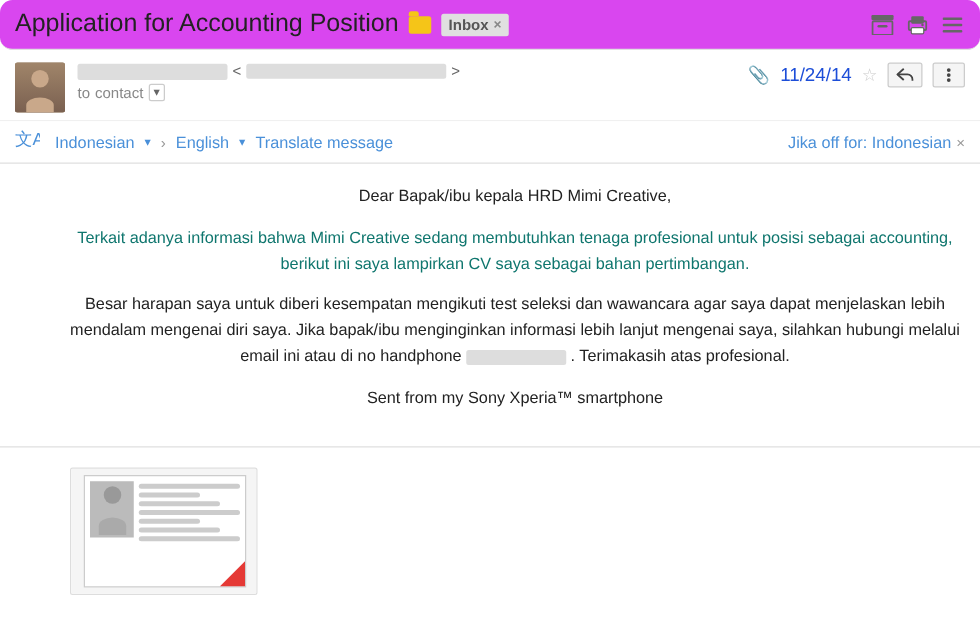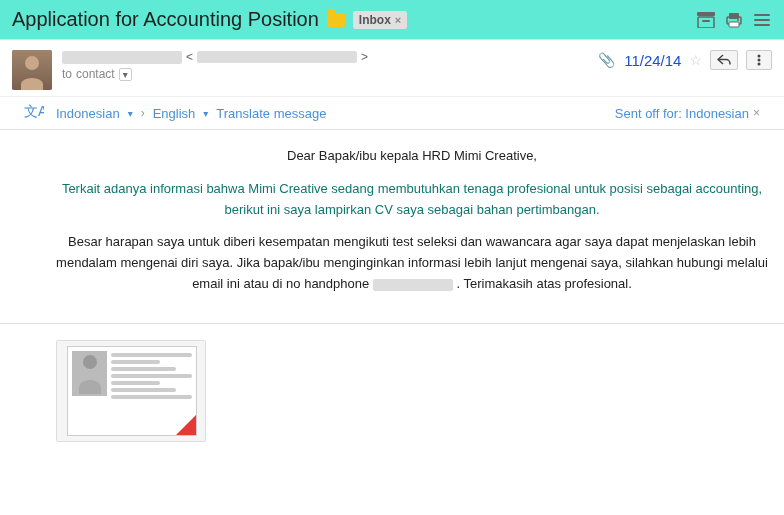--- a/index.html
+++ b/index.html
@@ -11,21 +11,22 @@
       width: 784px;
       min-height: 515px;
     }
 
     
     .email-header-bar {
       display: flex;
       align-items: center;
       padding: 8px 12px;
       border-bottom: 1px solid #e0e0e0;
-      background: #5eead4;
+      background: #d946ef;
+      border-radius: 10px;
     }
     .email-title {
       font-size: 20px;
       font-weight: normal;
       color: #222;
       margin-right: 8px;
     }
     .folder-icon {
       display: inline-block;
       width: 18px;
@@ -199,21 +200,21 @@
       cursor: pointer;
       font-size: 12px;
       color: #444;
       background: #f5f5f5;
     }
 
     
     .translate-bar {
       display: flex;
       align-items: center;
-      padding: 6px 24px;
+      padding: 6px 12px;
       border-bottom: 1px solid #e0e0e0;
       background: #fff;
       gap: 8px;
     }
     .translate-icon {
       font-size: 16px;
       color: #4a90d9;
       margin-right: 4px;
     }
     .lang-btn {
@@ -462,36 +463,39 @@
     <span>Indonesian</span>
     <span class="arrow">▾</span>
   </span>
   <span class="arrow-right">›</span>
   <span class="lang-btn">
     <span>English</span>
     <span class="arrow">▾</span>
   </span>
   <span class="translate-link">Translate message</span>
   <div class="turn-off">
-    <span>Sent off for: Indonesian</span>
+    <span>Jika off for: Indonesian</span>
     <span class="close-x">×</span>
   </div>
 </div>
 
 <div class="email-body">
   <p>
     <span>Dear Bapak/ibu kepala HRD Mimi Creative,</span>
   </p>
   <p>
     <span class="body-blue">Terkait adanya informasi bahwa Mimi Creative sedang membutuhkan tenaga profesional untuk posisi sebagai accounting, berikut ini saya lampirkan CV saya sebagai bahan pertimbangan.</span>
   </p>
   <p>
     <span>Besar harapan saya untuk diberi kesempatan mengikuti test seleksi dan wawancara agar saya dapat menjelaskan lebih mendalam mengenai diri saya. Jika bapak/ibu menginginkan informasi lebih lanjut mengenai saya, silahkan hubungi melalui email ini atau di no handphone</span>
     <span class="phone-blurred"></span>
     <span>. Terimakasih atas profesional.</span>
+  </p>
+  <p>
+    <span>Sent from my Sony Xperia™ smartphone</span>
   </p>
 </div>
 
 <hr class="divider">
 
 <div class="attachment-area">
   <div class="attachment-thumb">
     <div class="thumb-image">
       <div class="thumb-inner">
         <div class="thumb-photo"></div>

